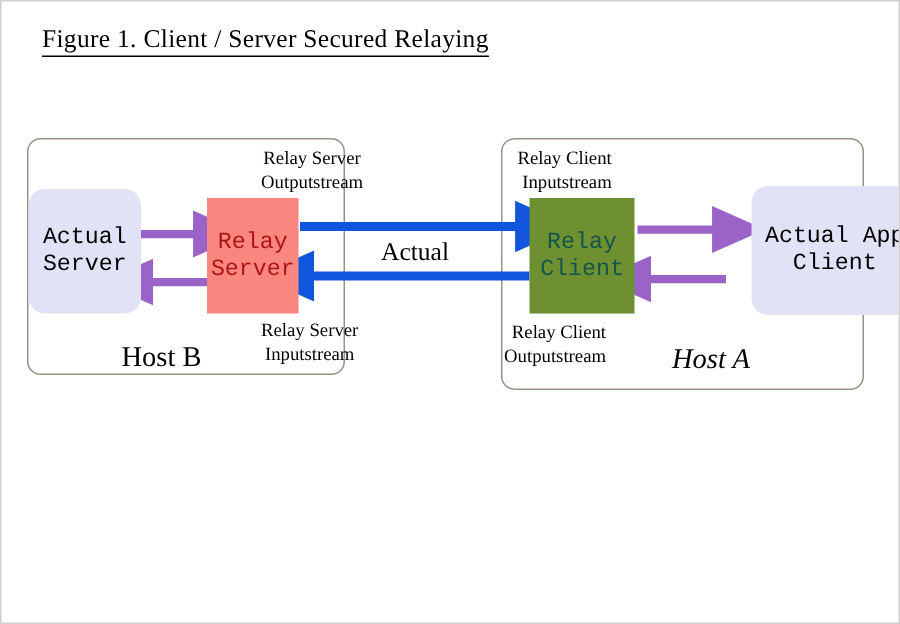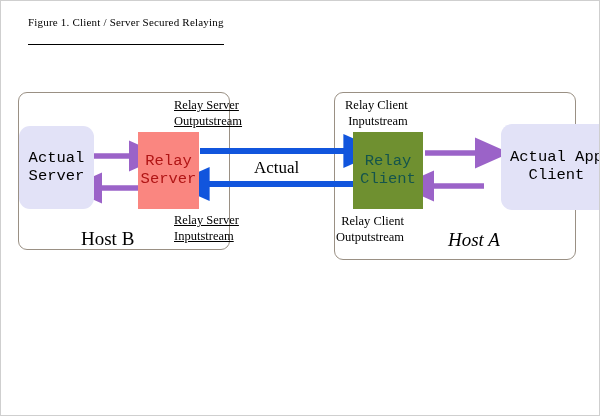--- a/index.html
+++ b/index.html
@@ -20,26 +20,26 @@
     border: 1px solid #cfcfcf;
     box-sizing: border-box;
     overflow: hidden;
   }
 
   
   #figure-title {
     position: absolute;
     left: 27px;
     top: 15px;
-    font-size: 11px;
+    font-size: 17px;
     font-weight: normal;
     letter-spacing: 0.2px;
     white-space: nowrap;
     border-bottom: 1.4px solid #000;
-    padding-bottom: 15px;
+    padding-bottom: 1px;
     line-height: 1.15;
   }
 
   
   .host-box {
     position: absolute;
     border: 1px solid #9a9084;
     border-radius: 9px;
     background: transparent;
     box-sizing: border-box;
@@ -91,21 +91,21 @@
     font-size: 15.5px;
   }
 
   
   .stream-label {
     position: absolute;
     font-size: 12.5px;
     line-height: 1.28;
     white-space: nowrap;
   }
-  .stream-label.center { text-align: left; text-decoration: underline; }
+  .stream-label.center { text-align: center; }
   .stream-label.left   { text-align: right; }
 
   #relay-server-out-label { left: 173px; top: 96px;  }
   #relay-server-in-label  { left: 173px; top: 211px; }
   #relay-client-in-label  { left: 344px; top: 96px;  }
   #relay-client-out-label { left: 335px; top: 212px; }
 
   #network-label {
     position: absolute;
     left: 253px; top: 157px;

